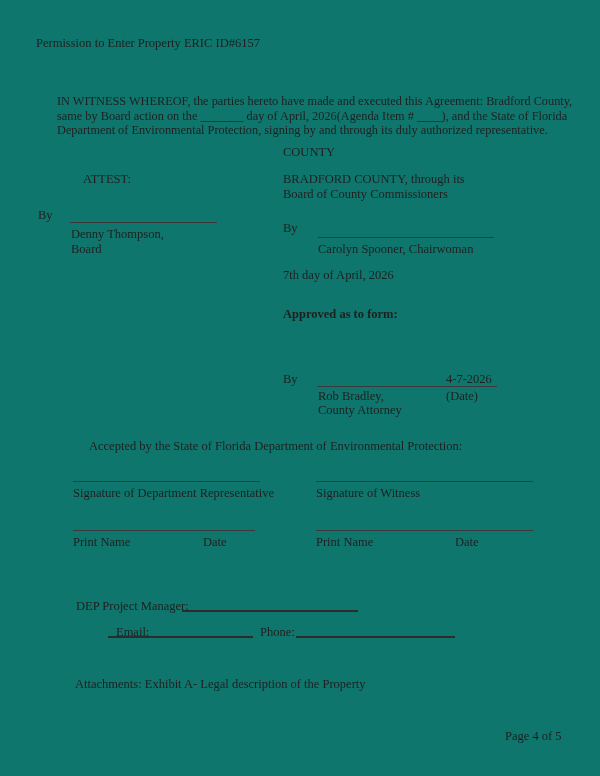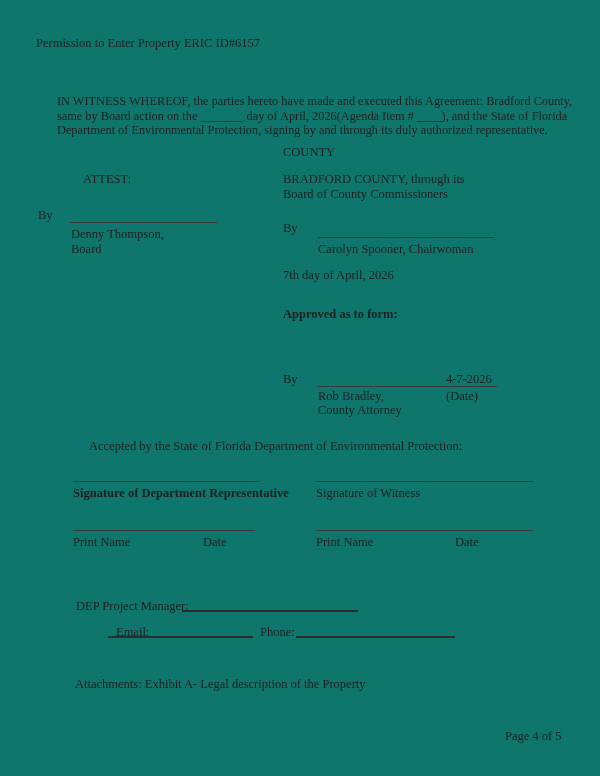--- a/index.html
+++ b/index.html
@@ -54,21 +54,21 @@
   <div class="abs t" style="left:283px;top:372px;">By</div>
   <div class="rule" style="left:317px;top:385px;width:180px;"></div>
   <div class="abs t" style="left:446px;top:372px;">4-7-2026</div>
   <div class="abs t" style="left:318px;top:389px;">Rob Bradley,</div>
   <div class="abs t" style="left:446px;top:389px;">(Date)</div>
   <div class="abs t" style="left:318px;top:403px;">County Attorney</div>
 
   <div class="abs t" style="left:70px;top:439px;margin-left:19px;">Accepted by the State of Florida Department of Environmental Protection:</div>
 
   <div class="rule" style="left:73px;top:480px;width:187px;"></div>
-  <div class="abs t" style="left:73px;top:486px;font-weight:bold;">Signature of Department Representative</div>
+  <div class="abs t" style="left:73px;top:486px;">Signature of Department Representative</div>
   <div class="rule" style="left:316px;top:480px;width:217px;"></div>
   <div class="abs t" style="left:316px;top:486px;">Signature of Witness</div>
 
   <div class="rule" style="left:73px;top:529px;width:182px;"></div>
   <div class="abs t" style="left:73px;top:535px;">Print Name</div>
   <div class="abs t" style="left:203px;top:535px;">Date</div>
   <div class="rule" style="left:316px;top:529px;width:217px;"></div>
   <div class="abs t" style="left:316px;top:535px;">Print Name</div>
   <div class="abs t" style="left:455px;top:535px;">Date</div>
 

